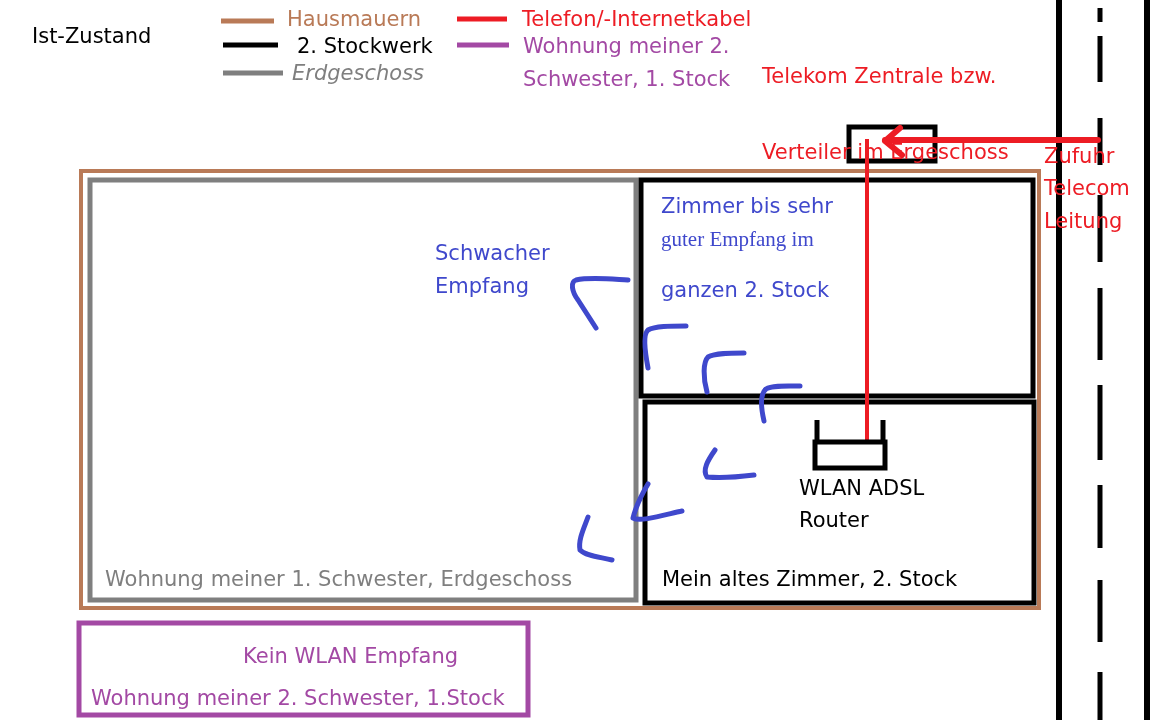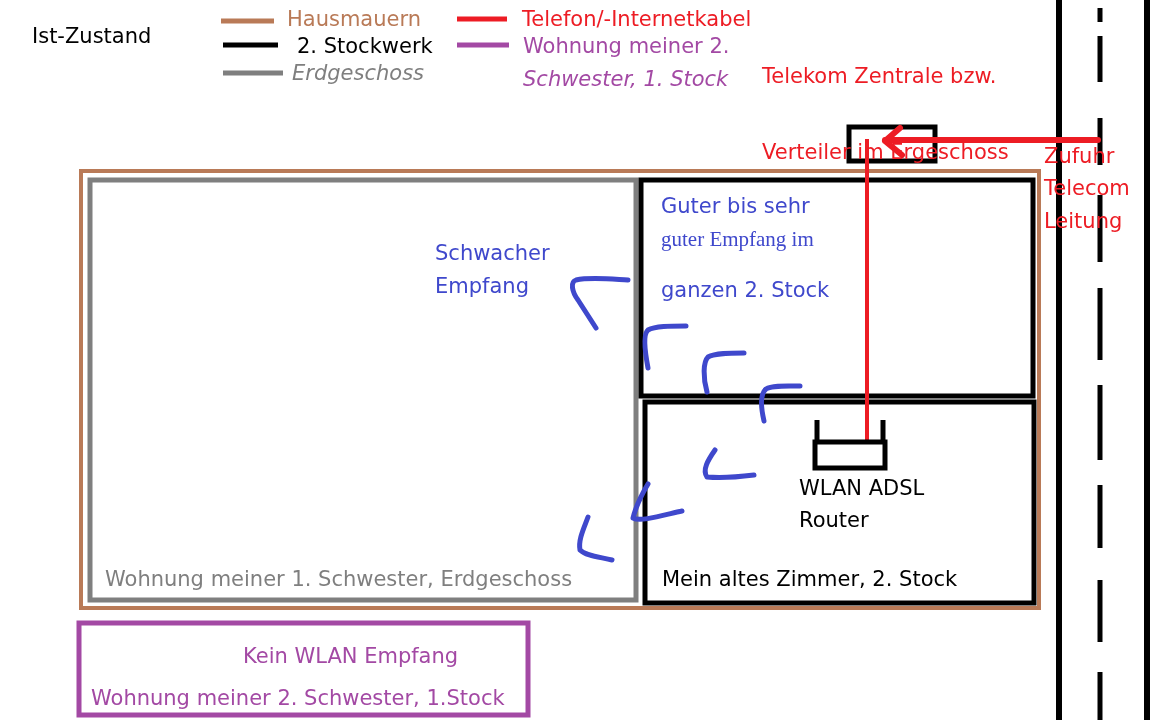--- a/index.html
+++ b/index.html
@@ -80,33 +80,33 @@
   <rect x="79" y="623" width="449" height="92" fill="none" stroke="#a349a4" stroke-width="5"></rect>
 </svg>
 
 <div class="t blk" style="left:24px;top:26px;">Ist-Zustand</div>
 
 <div class="t brown" style="left:287px;top:9px;">Hausmauern</div>
 <div class="t blk" style="left:289px;top:36px;">2. Stockwerk</div>
 <div class="t gray" style="left:292px;top:63px;font-style:italic;">Erdgeschoss</div>
 <div class="t red" style="left:522px;top:9px;">Telefon/-Internetkabel</div>
 <div class="t purple" style="left:523px;top:36px;">Wohnung meiner 2.</div>
-<div class="t purple" style="left:523px;top:69px;font-style:italic;">Schwester, 1. Stock</div>
+<div class="t purple" style="left:523px;top:69px;">Schwester, 1. Stock</div>
 
 <div class="t red" style="left:762px;top:66px;">Telekom Zentrale bzw.</div>
 <div class="t red" style="left:762px;top:98px;margin-top:44px;">Verteiler im Ergeschoss</div>
 
 <div class="t red" style="left:1044px;top:146px;">Zufuhr</div>
 <div class="t red" style="left:1044px;top:178px;">Telecom</div>
 <div class="t red" style="left:1044px;top:211px;text-align:center;">Leitung</div>
 
 <div class="t blue" style="left:435px;top:243px;">Schwacher</div>
 <div class="t blue" style="left:435px;top:276px;">Empfang</div>
 
-<div class="t blue" style="left:661px;top:196px;">Guter bis sehr</div>
+<div class="t blue" style="left:661px;top:196px;">Zimmer bis sehr</div>
 <div class="t blue" style="left:661px;top:229px;font-family:Liberation Serif, serif;">guter Empfang im</div>
 <div class="t blue" style="left:661px;top:280px;">ganzen 2. Stock</div>
 
 <div class="t blk" style="left:791px;top:478px;">WLAN ADSL</div>
 <div class="t blk" style="left:791px;top:510px;">Router</div>
 
 <div class="t blk" style="left:654px;top:569px;">Mein altes Zimmer, 2. Stock</div>
 <div class="t gray" style="left:105px;top:569px;">Wohnung meiner 1. Schwester, Erdgeschoss</div>
 
 <div class="t purple" style="left:243px;top:646px;">Kein WLAN Empfang</div>

